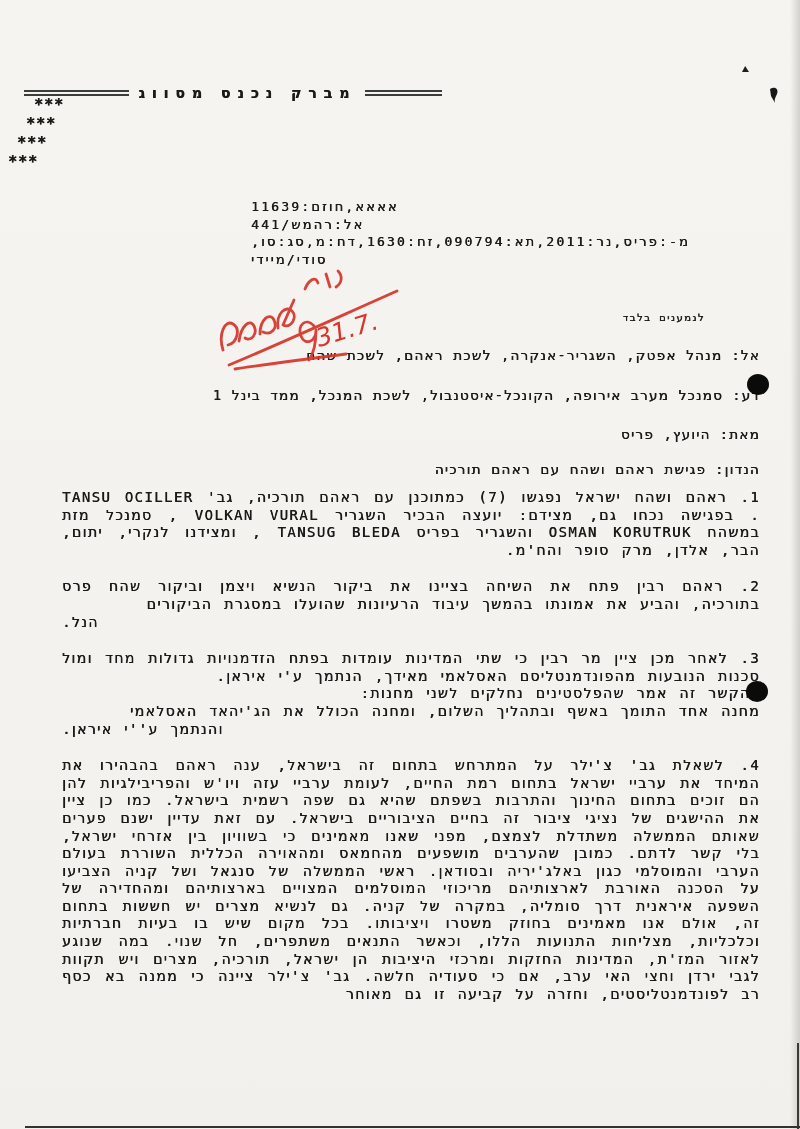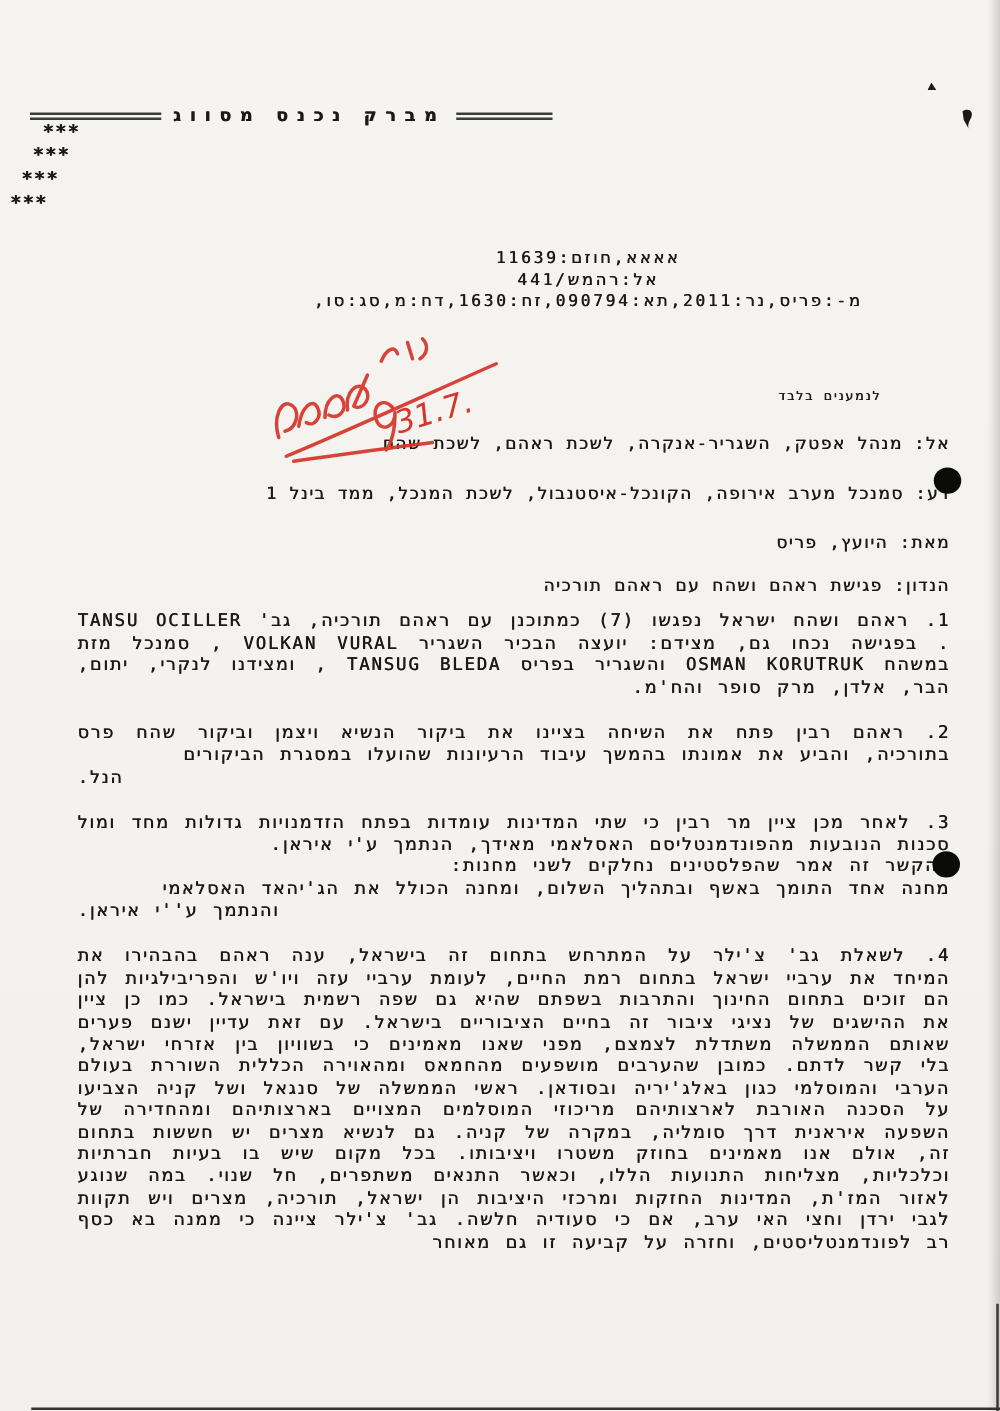--- a/index.html
+++ b/index.html
@@ -40,21 +40,21 @@
   .star:nth-child(3){transform:translateX(9px);}
   .star:nth-child(4){transform:translateX(0px);}
   
   .speck-triangle{
     position:absolute;left:742px;top:66px;width:7px;height:6px;background:#1d1d1b;
     clip-path:polygon(45% 0,0 100%,100% 100%);
   }
   .speck-comma{position:absolute;left:768px;top:86px;width:12px;height:18px;}
   
   .tg-header{
-    position:absolute;right:110px;top:198px;direction:rtl;text-align:center;
+    position:absolute;right:110px;top:198px;direction:rtl;text-align:left;
     font-size:13px;line-height:17.5px;letter-spacing:2.2px;white-space:nowrap;
   }
   
   .restriction{
     position:absolute;right:95px;top:312px;direction:rtl;
     font-size:10px;letter-spacing:1.5px;white-space:nowrap;
   }
   .addr-row{
     position:absolute;right:40px;direction:rtl;text-align:right;
     font-size:13.5px;letter-spacing:1.3px;white-space:nowrap;
@@ -108,20 +108,21 @@
 
   <div class="speck-triangle"></div>
   <svg class="speck-comma" viewBox="0 0 12 18">
     <path d="M2 3 C7 0 11 3 9 8 C7 12 6 14 7 17 L3 10 Z" fill="#181816"></path>
   </svg>
 
   <div class="tg-header ink">
       <div>אאאא,חוזם:11639</div>
       <div>אל:רהמש/441</div>
       <div>מ-:פריס,נר:2011,תא:090794,זח:1630,דח:מ,סג:סו,</div>
+      <div>סודי/מיידי</div>
     </div>
 
   <div class="restriction ink">לנמענים בלבד</div>
 
   <div class="addr-row row-to ink">
     <span class="addr-label">אל:</span><span>מנהל אפטק, השגריר-אנקרה, לשכת ראהם, לשכת שהח</span>
   </div>
   <div class="addr-row row-info ink">
     <span class="addr-label">דע:</span><span>סמנכל מערב אירופה, הקונכל-איסטנבול, לשכת המנכל, ממד בינל 1</span>
   </div>

